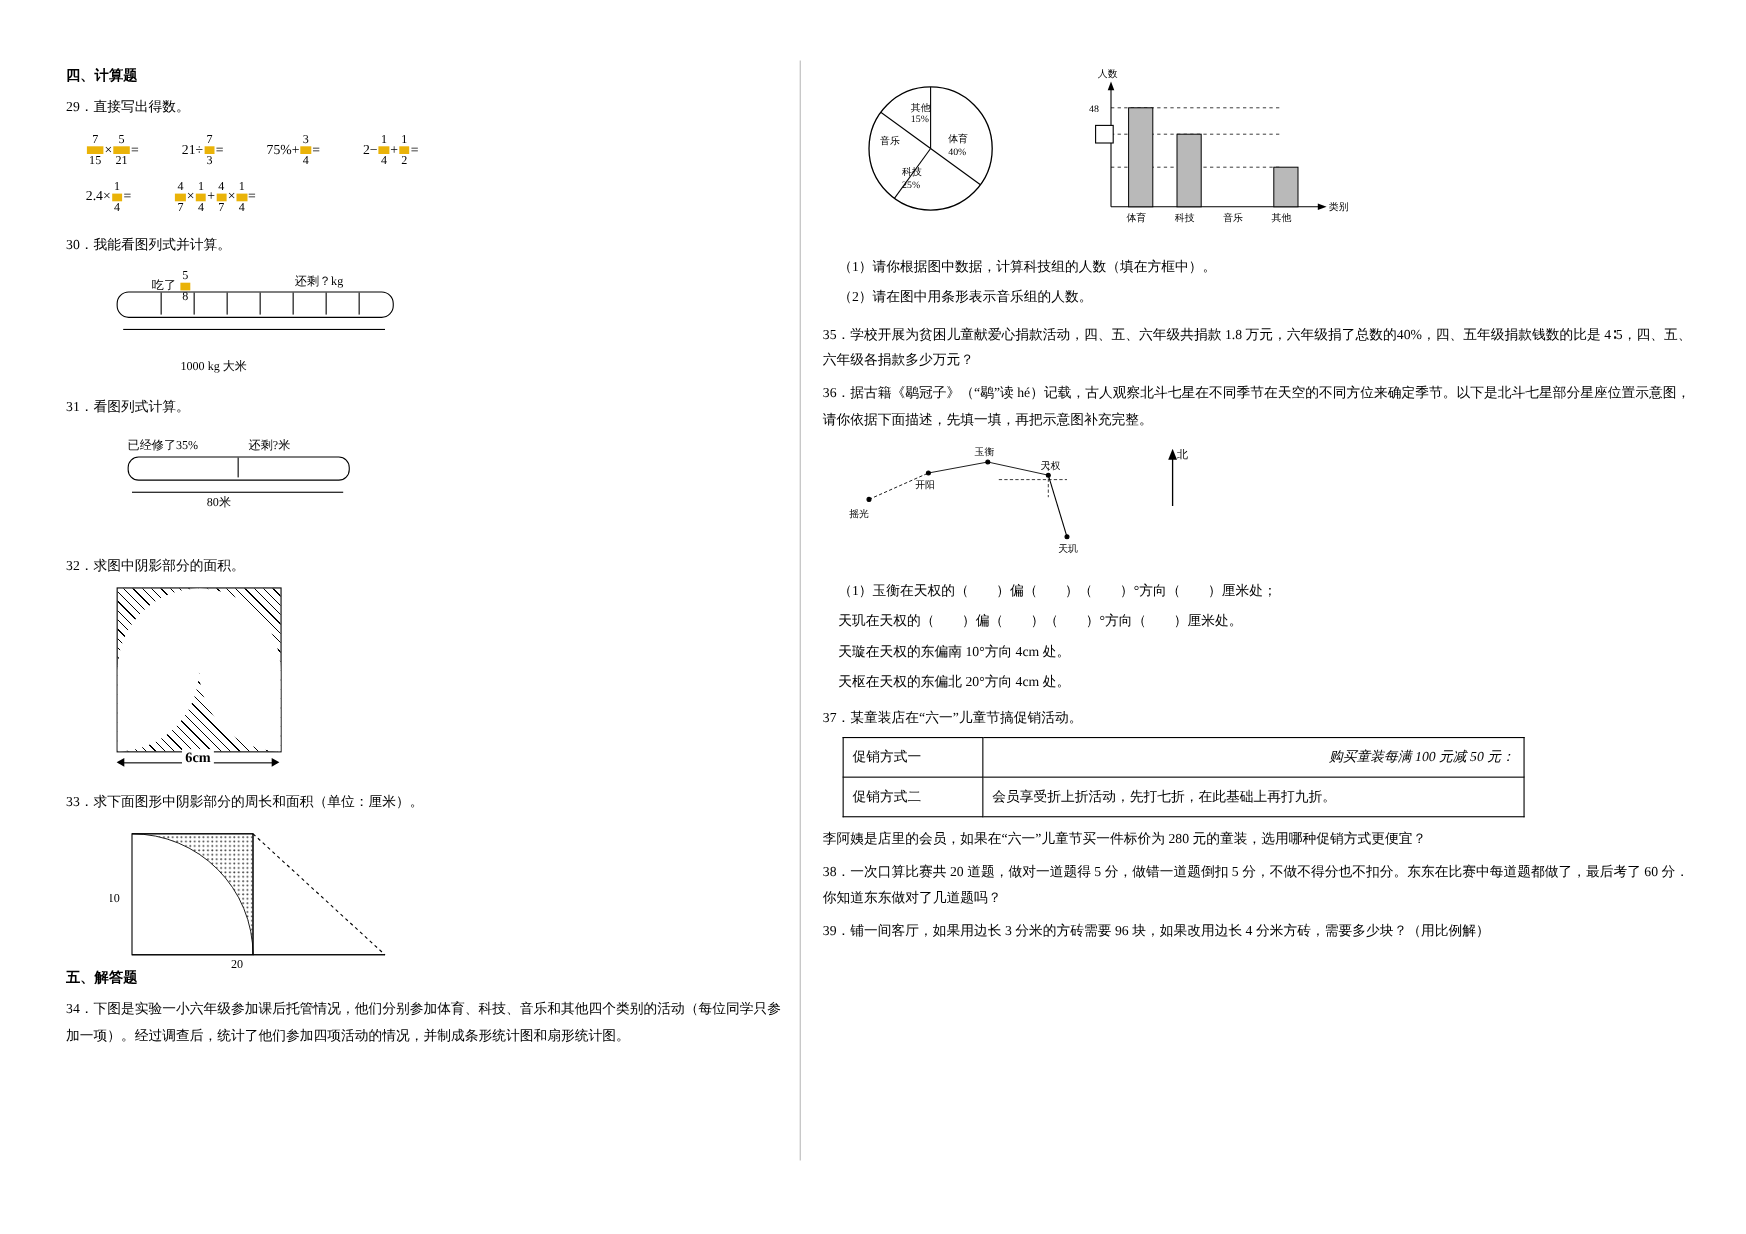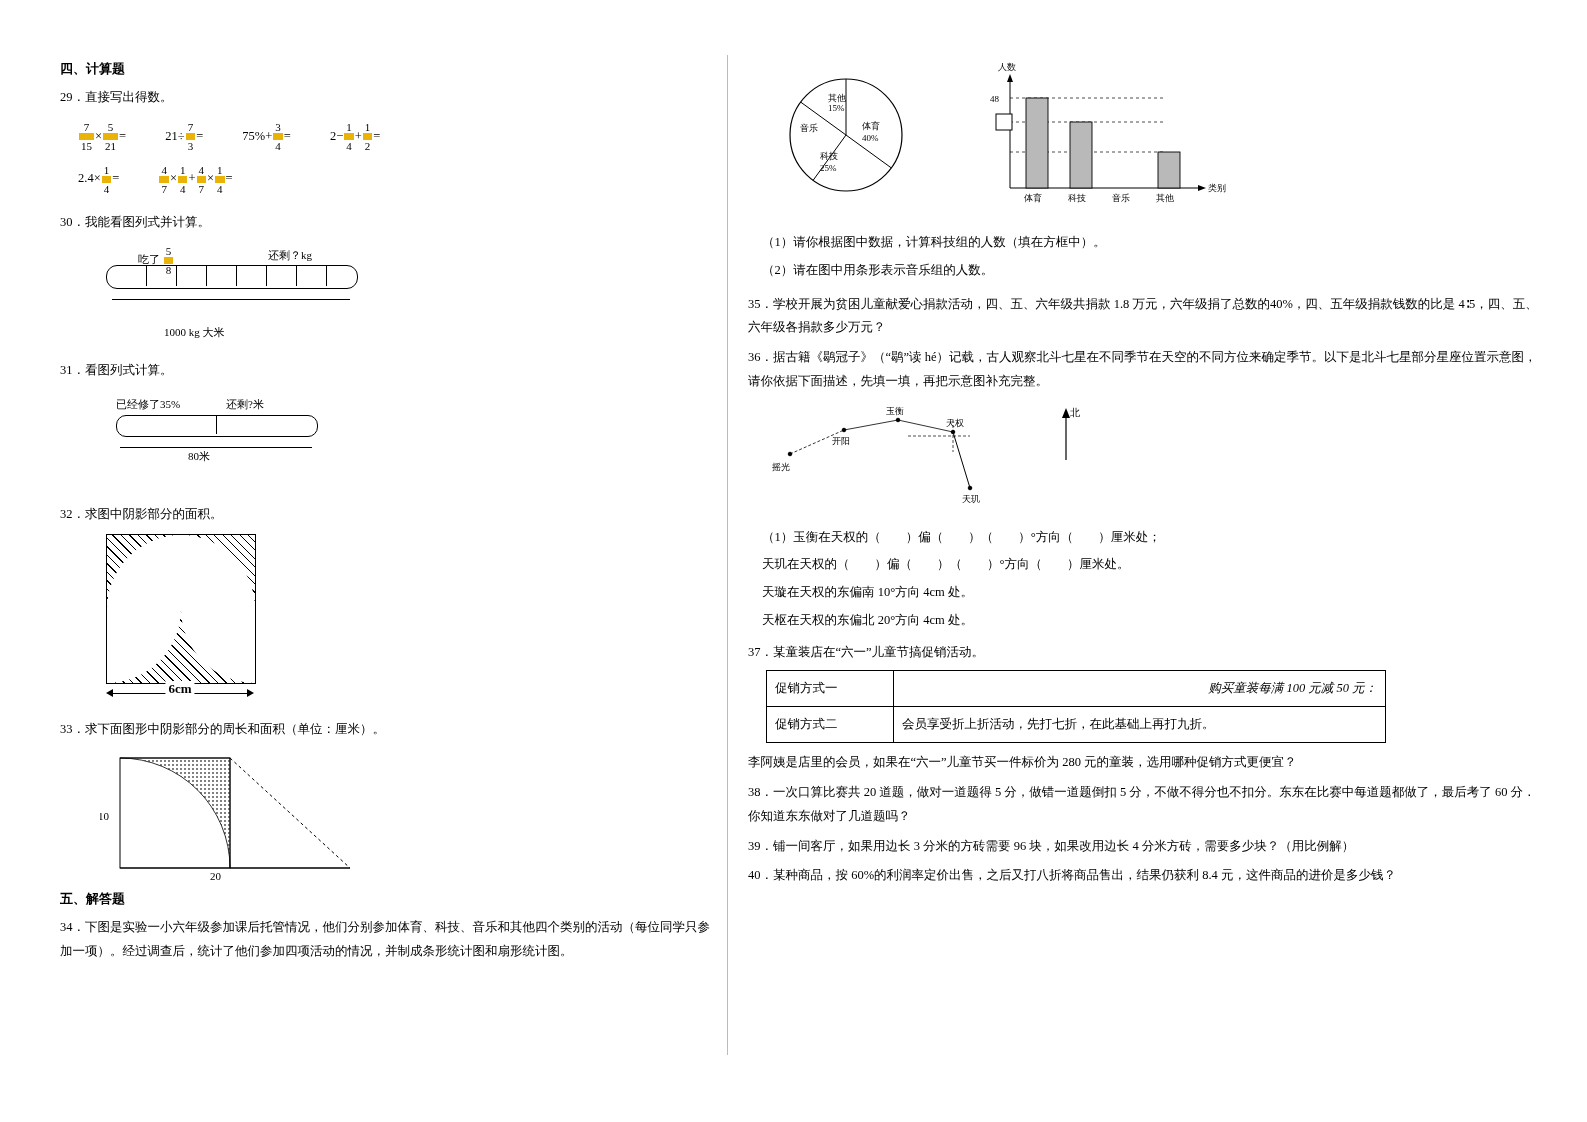--- a/index.html
+++ b/index.html
@@ -250,21 +250,21 @@
         <path d="M20 10 A110 110 0 0 1 130 120 L130 10 Z" fill="url(#dots)" stroke="#000" stroke-width="0.8"></path>
 
         <line x1="130" y1="10" x2="250" y2="120" stroke="#000" stroke-width="1" stroke-dasharray="3,3"></line>
         <line x1="130" y1="120" x2="250" y2="120" stroke="#000" stroke-width="1"></line>
         <line x1="20" y1="120" x2="250" y2="120" stroke="#000" stroke-width="1"></line>
         <text x="-2" y="72" font-size="11" font-family="Liberation Serif, serif">10</text>
         <text x="110" y="132" font-size="11" font-family="Liberation Serif, serif">20</text>
       </svg>
     </div>
 
-    <div class="sec-head" style="margin-top:12px;">五、解答题</div>
+    <div class="sec-head" style="margin-top:2px;">五、解答题</div>
 
     <div class="q">
       <span>34．</span><span>下图是实验一小六年级参加课后托管情况，他们分别参加体育、科技、音乐和其他四个类别的活动（每位同学只参加一项）。经过调查后，统计了他们参加四项活动的情况，并制成条形统计图和扇形统计图。</span>
     </div>
 
   </div>
 
   <div class="col col-right">
 
     <div class="chartrow">
@@ -381,19 +381,16 @@
     <div class="q">李阿姨是店里的会员，如果在“六一”儿童节买一件标价为 280 元的童装，选用哪种促销方式更便宜？</div>
 
     <div class="q" style="margin-top:6px;">
       <span>38．</span><span>一次口算比赛共 20 道题，做对一道题得 5 分，做错一道题倒扣 5 分，不做不得分也不扣分。东东在比赛中每道题都做了，最后考了 60 分．你知道东东做对了几道题吗？</span>
     </div>
 
     <div class="q">
       <span>39．</span><span>铺一间客厅，如果用边长 3 分米的方砖需要 96 块，如果改用边长 4 分米方砖，需要多少块？（用比例解）</span>
     </div>
 
-    <div class="q">
-      <span>40．</span><span>某种商品，按 60%的利润率定价出售，之后又打八折将商品售出，结果仍获利 8.4 元，这件商品的进价是多少钱？</span>
-    </div>
 
   </div>
 
 </div>
 
 </body></html>

